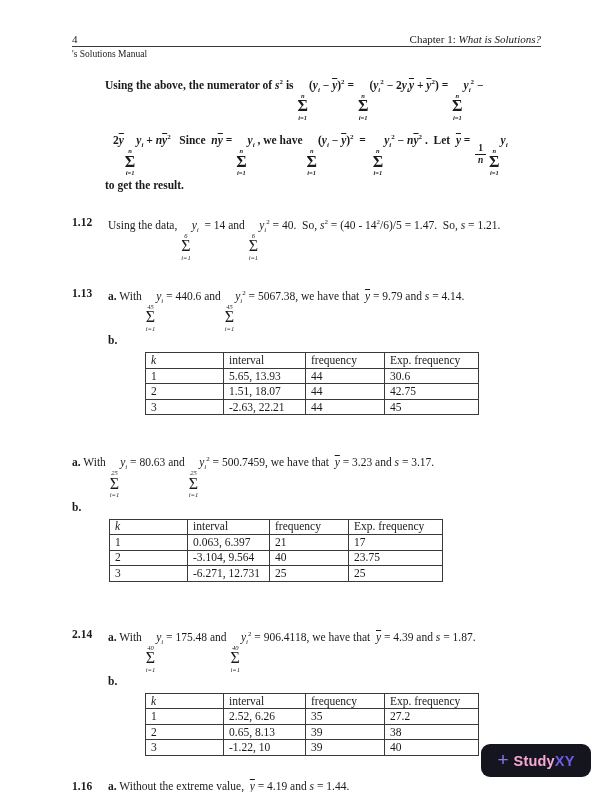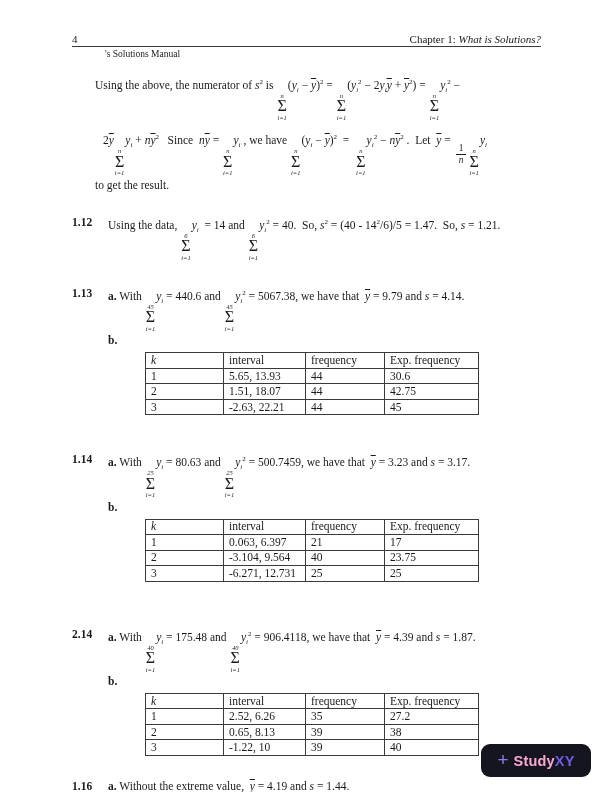--- a/index.html
+++ b/index.html
@@ -5,25 +5,25 @@
   html,body{margin:0;padding:0;background:#ffffff;}
   body{width:612px;height:792px;position:relative;overflow:hidden;
        font-family:"Liberation Serif", serif;color:#1a1a1a;}
   .page{position:absolute;inset:0;background:#fff;}
 
   
   .header{position:absolute;top:33px;left:72px;right:71px;}
   .header-row{display:flex;justify-content:space-between;align-items:flex-end;
               border-bottom:1.2px solid #3a3a3a;padding-bottom:1px;font-size:11px;}
   .chapter i{font-style:italic;}
-  .manual{font-size:9.5px;margin-left:33px;margin-top:2px;}
+  .manual{font-size:9.5px;margin-top:2px;}
 
   
   .content{position:absolute;top:66px;left:72px;right:72px;}
-  .intro{margin-left:23px;}
+  .intro{margin-left:33px;font-weight:bold;}
 
   
   .fline{white-space:pre;line-height:32px;font-size:11.5px;}
   .tline{white-space:pre;line-height:17px;font-size:11.5px;}
   .ind8{padding-left:8px;}
   .it{font-style:italic;}
   .bd{font-weight:bold;}
   .bar{font-style:italic;text-decoration:overline;}
   .ssb{font-size:7px;font-style:italic;vertical-align:-2.5px;}
   .ssp{font-size:7px;vertical-align:5px;}
@@ -127,21 +127,20 @@
                 <td>-2.63, 22.21</td>
                 <td>44</td>
                 <td>45</td>
               </tr>
             </tbody>
           </table>
       </div>
     </div>
 
     <div class="prob mt28">
-      <div class="pnum lh32">1.14</div>
       <div class="pbody">
         <div class="fline"><span class="bd">a.</span><span class="tx"> With </span><span class="sum"><span class="lim">25</span><span class="sg">Σ</span><span class="lim">i=1</span></span><span class="it">y</span><span class="ssb">i</span><span class="tx"> = 80.63 and </span><span class="sum"><span class="lim">25</span><span class="sg">Σ</span><span class="lim">i=1</span></span><span class="it">y</span><span class="ssb">i</span><span class="ssp">2</span><span class="tx"> = 500.7459, we have that  </span><span class="bar">y</span><span class="tx"> = 3.23 and </span><span class="it">s</span><span class="tx"> = 3.17.</span></div>
         <div class="tline"><span class="bd">b.</span></div>
         <table class="freq">
             <colgroup>
               <col style="width: 78px;">
               <col style="width: 82px;">
               <col style="width: 79px;">
               <col style="width: 94px;">
             </colgroup>

